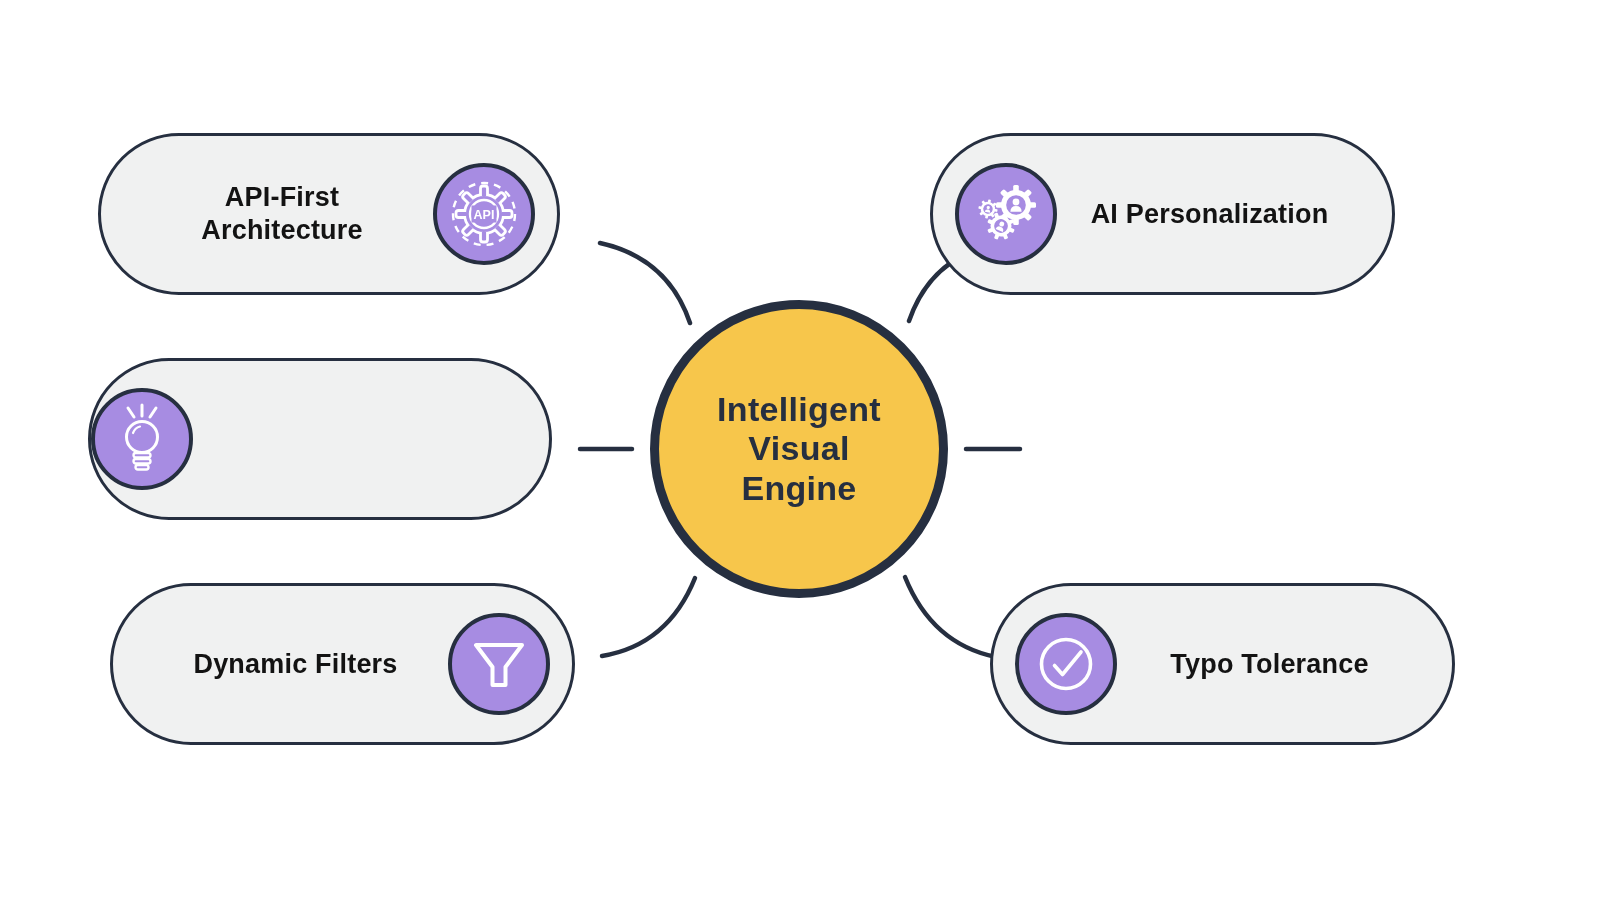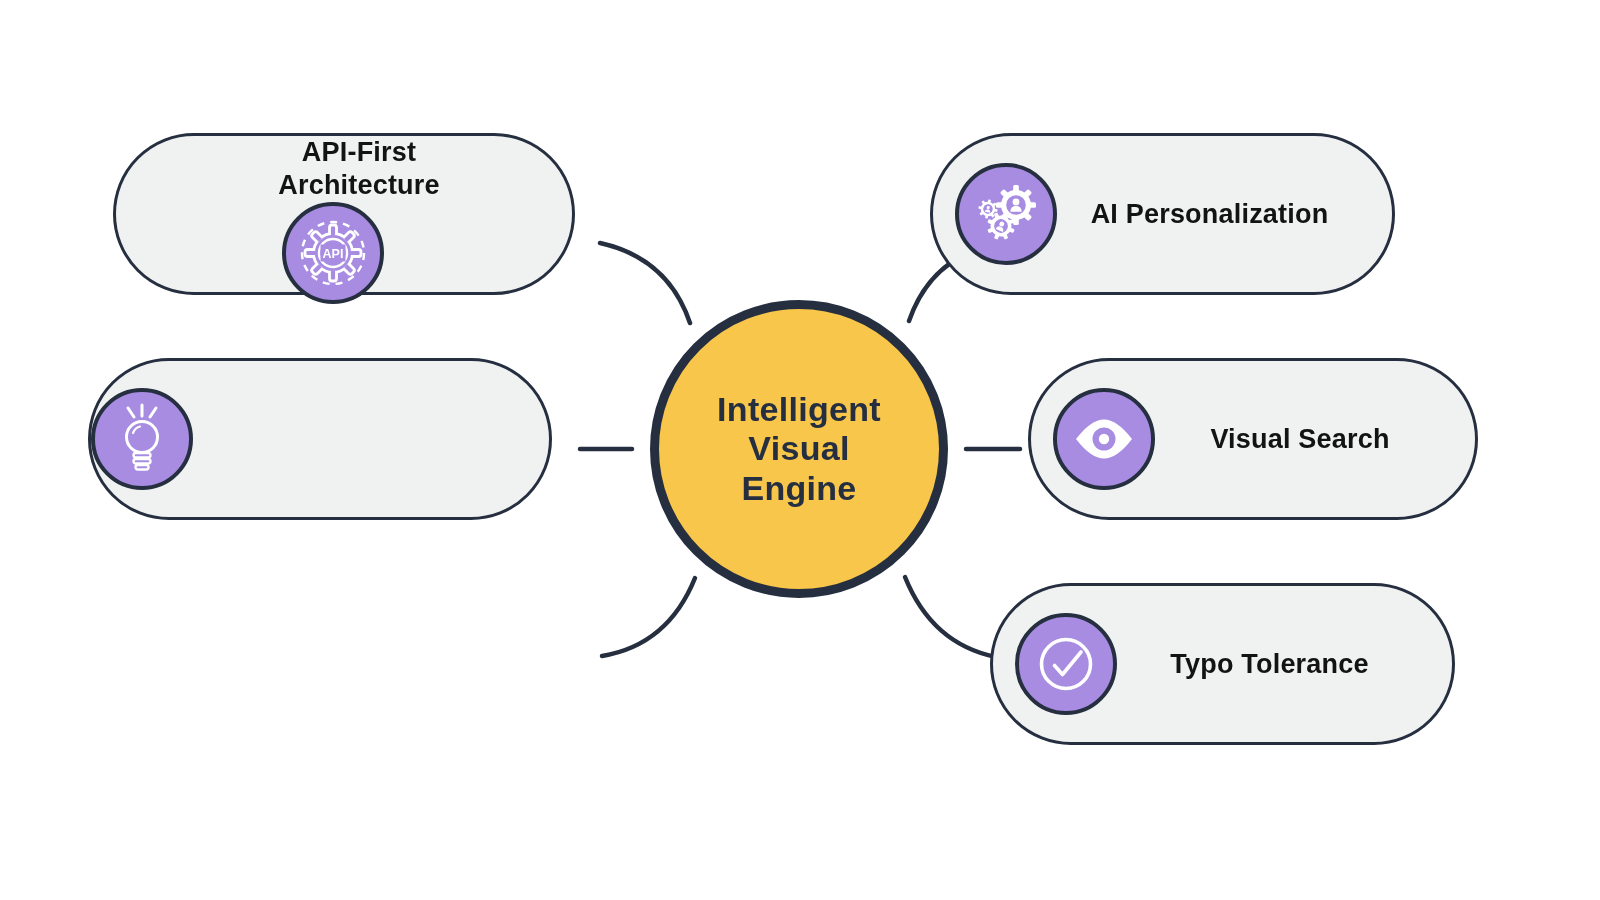--- a/index.html
+++ b/index.html
@@ -15,21 +15,21 @@
     position:relative;width:1600px;height:900px;background:#fff;overflow:hidden;
     font-family:"Liberation Sans",sans-serif;
   }
   .connectors{position:absolute;left:0;top:0;width:1600px;height:900px;}
   .connectors path{stroke:var(--navy);stroke-width:4.5;fill:none;stroke-linecap:round;}
   .pill{
     position:absolute;height:162px;box-sizing:border-box;
     background:var(--pillbg);border:3px solid var(--navy);border-radius:81px;
     display:flex;align-items:center;
   }
-  .p1{left:113px;top:133px;width:462px;flex-direction:column;}
+  .p1{left:98px;top:133px;width:462px;}
   .p2{left:88px;top:358px;width:464px;}
   .p3{left:110px;top:583px;width:465px;}
   .p4{left:930px;top:133px;width:465px;}
   .p5{left:1028px;top:358px;width:450px;}
   .p6{left:990px;top:583px;width:465px;}
   .label{
     flex:1;text-align:center;font-weight:700;font-size:27px;line-height:1.22;
     color:var(--label);white-space:pre-line;letter-spacing:.2px;
   }
   .pill.left .label{padding-left:30px;}
@@ -112,20 +112,28 @@
         <path class="ln" d="M -9 -6 A 10.5 10.5 0 0 1 -2 -12.5" stroke-width="2.2" stroke-linecap="round"></path>
         <g stroke="#FFFFFF" stroke-width="2.4" fill="none">
           <rect x="-8.5" y="14" width="17" height="4.5" rx="2.2"></rect>
           <rect x="-8.5" y="20" width="17" height="4.5" rx="2.2"></rect>
           <rect x="-6.5" y="26" width="13" height="4.5" rx="2.2"></rect>
         </g>
       </svg>
     </div>
   </div>
 
+  <div class="pill left p3">
+    <div class="label">Dynamic Filters</div>
+    <div class="icon-circle">
+      <svg class="glyph" width="78" height="78" viewBox="-39 -39 78 78">
+        <path class="ln" d="M -23 -19 H 23 L 6.5 3 V 21 H -6.5 V 3 Z" stroke-width="4" stroke-linejoin="round"></path>
+      </svg>
+    </div>
+  </div>
 
   <div class="pill right p4">
     <div class="icon-circle">
       <svg class="glyph" width="78" height="78" viewBox="-39 -39 78 78">
         <defs>
           <g id="gp">
             <g fill="#FFFFFF">
               <rect x="-2.8" y="-20" width="5.6" height="7.5" rx="1.5" transform="rotate(0)"></rect>
               <rect x="-2.8" y="-20" width="5.6" height="7.5" rx="1.5" transform="rotate(45)"></rect>
               <rect x="-2.8" y="-20" width="5.6" height="7.5" rx="1.5" transform="rotate(90)"></rect>
@@ -142,30 +150,20 @@
           </g>
         </defs>
         <use href="#gp" transform="translate(10,-9)"></use>
         <use href="#gp" transform="translate(-5,12) rotate(22) scale(0.7)"></use>
         <use href="#gp" transform="translate(-18,-5) rotate(10) scale(0.48)"></use>
       </svg>
     </div>
     <div class="label">AI Personalization</div>
   </div>
 
-  <div class="pill right p5">
-    <div class="icon-circle">
-      <svg class="glyph" width="78" height="78" viewBox="-39 -39 78 78">
-        <path d="M -28 0 Q -13 -19.5 0 -19.5 Q 13 -19.5 28 0 Q 13 19.5 0 19.5 Q -13 19.5 -28 0 Z" fill="#FFFFFF"></path>
-        <circle r="11.5" fill="#A78CE2"></circle>
-        <circle r="5.2" fill="#FFFFFF"></circle>
-      </svg>
-    </div>
-    <div class="label">Visual Search</div>
-  </div>
 
   <div class="pill right p6">
     <div class="icon-circle">
       <svg class="glyph" width="78" height="78" viewBox="-39 -39 78 78">
         <circle class="ln" r="24.5" stroke-width="3.6"></circle>
         <path class="ln" d="M -11.5 1.5 L -3.5 10.5 L 15 -12" stroke-width="3.6" stroke-linecap="round" stroke-linejoin="round"></path>
       </svg>
     </div>
     <div class="label">Typo Tolerance</div>
   </div>

